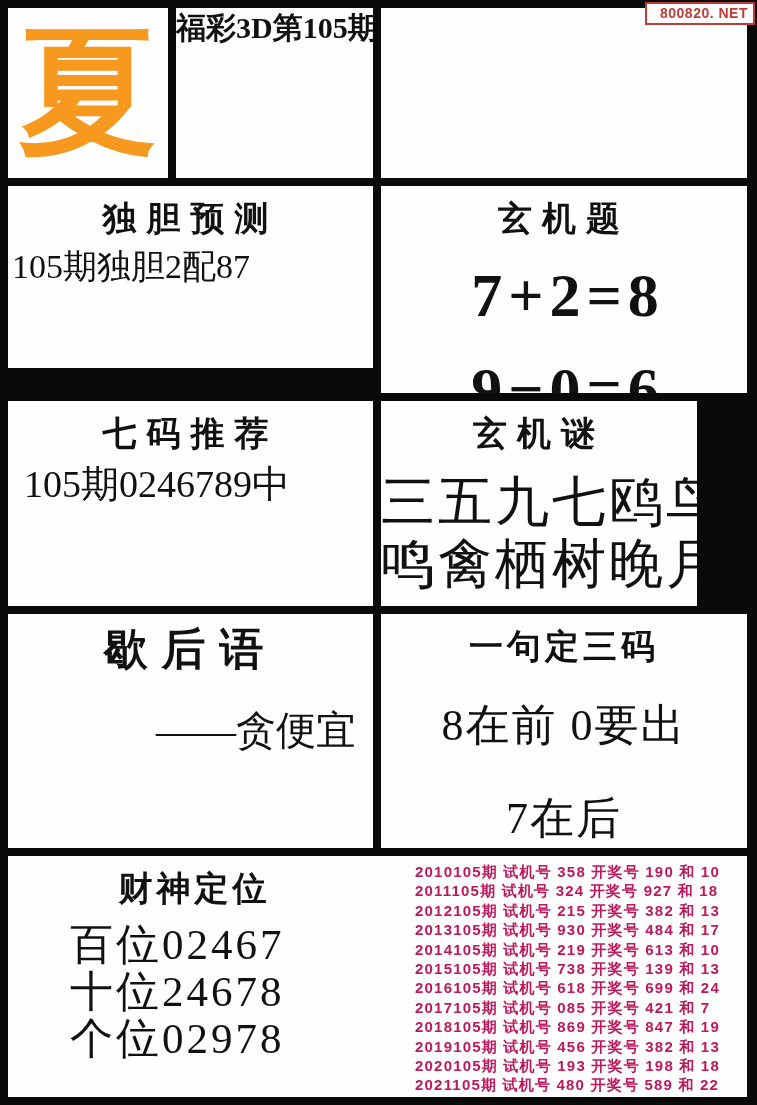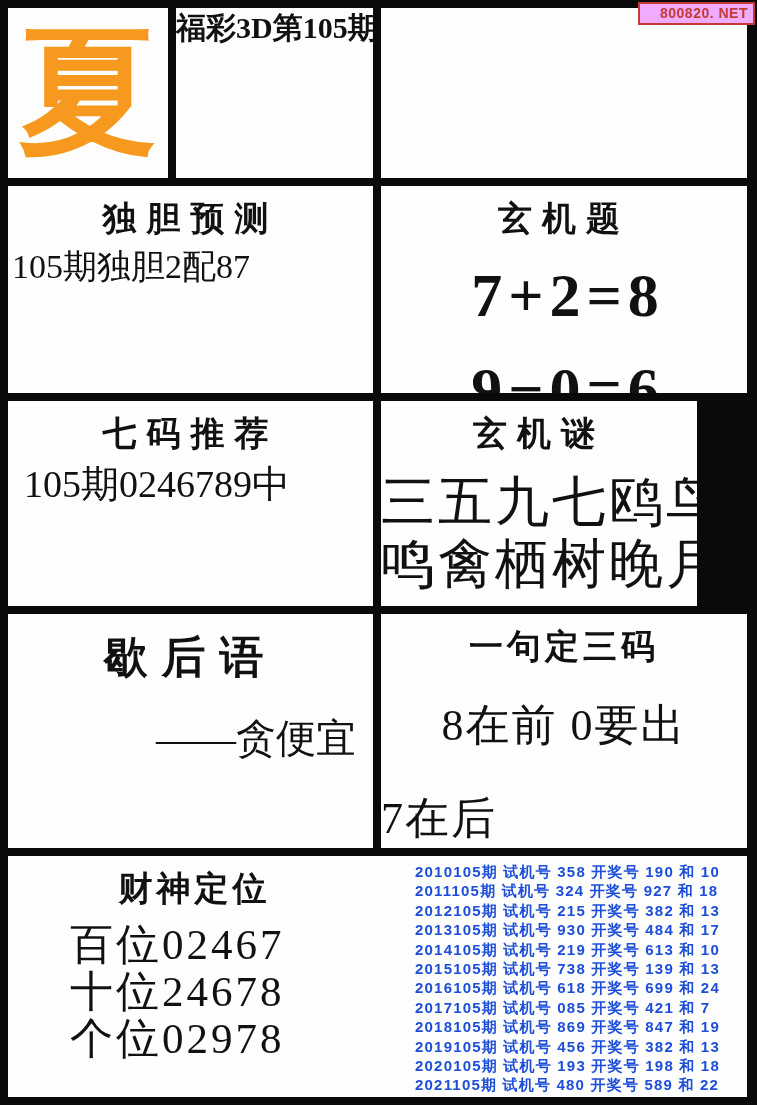--- a/index.html
+++ b/index.html
@@ -19,21 +19,21 @@
   .cell {
     position: absolute;
     background: #fefefe;
     box-sizing: border-box;
     overflow: hidden;
   }
   
   .cell-season   { left: 8px;   top: 8px;   width: 160px; height: 170px; }
   .cell-issue    { left: 176px; top: 8px;   width: 197px; height: 170px; }
   .cell-topright { left: 381px; top: 8px;   width: 366px; height: 170px; }
-  .cell-dudan    { left: 8px;   top: 186px; width: 365px; height: 207px; }
+  .cell-dudan    { left: 8px;   top: 186px; width: 365px; height: 182px; }
   .cell-xjt      { left: 381px; top: 186px; width: 366px; height: 207px; }
   .cell-qima     { left: 8px;   top: 401px; width: 365px; height: 205px; }
   .cell-xjm      { left: 381px; top: 401px; width: 316px; height: 205px; }
   .cell-xhy      { left: 8px;   top: 614px; width: 365px; height: 234px; }
   .cell-yiju     { left: 381px; top: 614px; width: 366px; height: 234px; }
   .cell-caishen  { left: 8px;   top: 856px; width: 373px; height: 241px; }
   .cell-history  { left: 381px; top: 856px; width: 366px; height: 241px; }
 
   .season-char {
     width: 100%;
@@ -55,21 +55,21 @@
     white-space: nowrap;
   }
   .panel-title {
     text-align: center;
     font-weight: 900;
     font-size: 34px;
     margin-top: 10px;
     letter-spacing: 10px;
     white-space: nowrap;
   }
-  .panel-title.big { font-size: 44px; margin-top: 14px; letter-spacing: 14px; text-align: center; }
+  .panel-title.big { font-size: 44px; margin-top: 6px; letter-spacing: 14px; text-align: center; }
   .panel-title.tight { letter-spacing: 4px; }
 
   .dudan-line {
     font-size: 34px;
     padding-left: 4px;
     margin-top: 2px;
     white-space: nowrap;
   }
   .equations {
     text-align: center;
@@ -108,20 +108,21 @@
     white-space: nowrap;
   }
   .yiju-line1 {
     text-align: center;
     font-size: 44px;
     margin-top: 26px;
     letter-spacing: 2px;
     white-space: nowrap;
   }
   .yiju-line2 {
+    text-align: center;
     font-size: 44px;
     margin-top: 34px;
     letter-spacing: 2px;
     white-space: nowrap;
   }
   .caishen-line {
     font-size: 43px;
     line-height: 47px;
     padding-left: 62px;
     letter-spacing: 3px;
@@ -132,34 +133,34 @@
   .history-list {
     padding: 6px 0 0 34px;
   }
   .history-row {
     font-family: "Liberation Sans", "DejaVu Sans", sans-serif;
     font-weight: bold;
     font-size: 15px;
     line-height: 19.4px;
     letter-spacing: 1.2px;
     white-space: nowrap;
-    color: #1d4ed8;
+    color: #be185d;
   }
 
   .watermark {
     position: absolute;
     top: 2px;
     right: 2px;
-    background: #f0abfc;
+    background: #ffffff;
     border: 2px solid #c23b35;
     color: #c23b35;
     font-family: "Liberation Sans", "DejaVu Sans", sans-serif;
     font-weight: bold;
     font-size: 14px;
-    padding: 1px 5px 2px 20px;
+    padding: 1px 5px 2px 13px;
     letter-spacing: 0.5px;
     z-index: 5;
     white-space: nowrap;
   }
 </style>
 </head>
 <body>
 
 <div id="stage">
 

